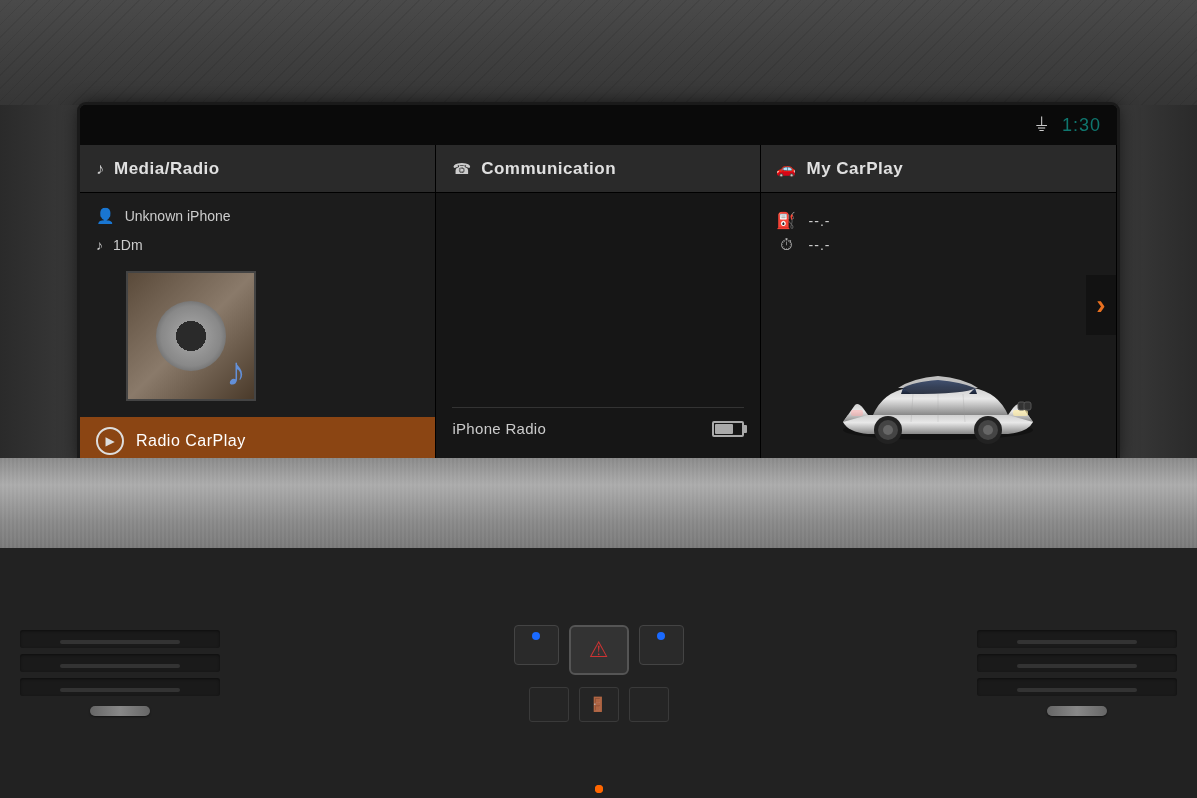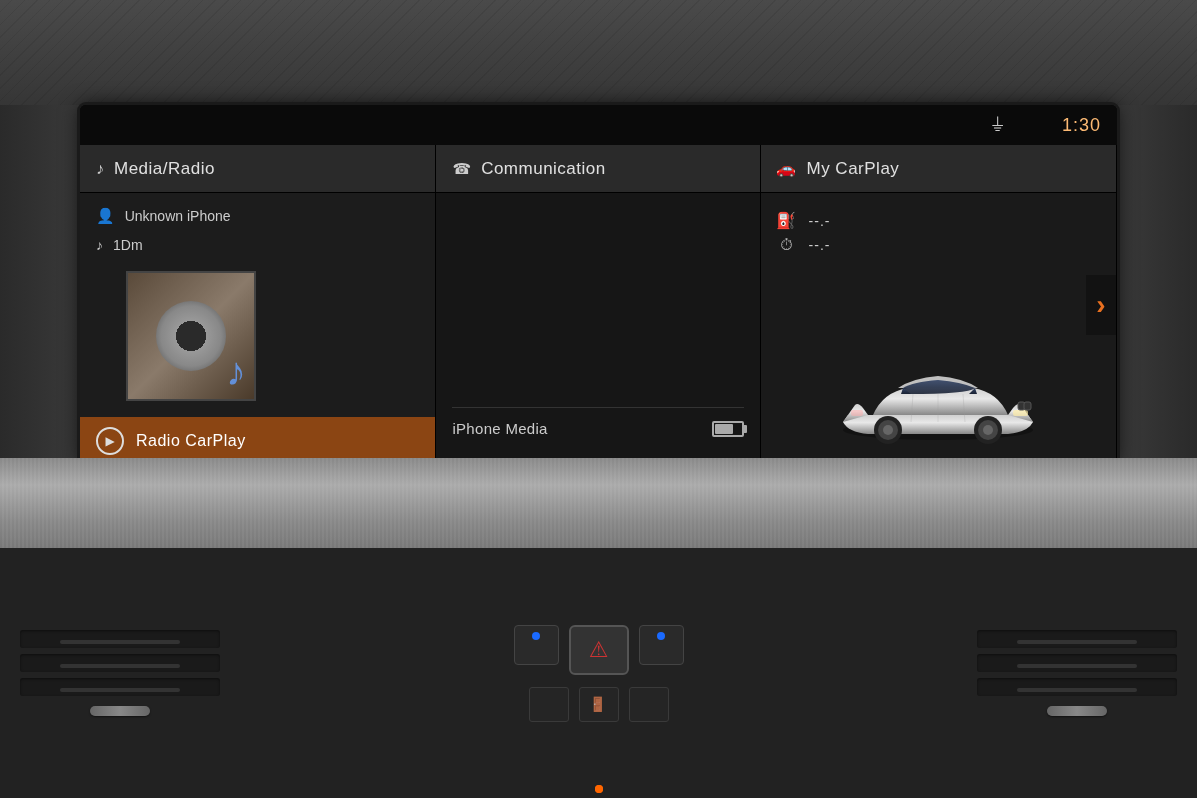--- a/index.html
+++ b/index.html
@@ -72,25 +72,24 @@
       padding: 0 16px;
       gap: 14px;
     }
 
     .usb-icon {
       color: #ccc;
       font-size: 18px;
     }
 
     .clock {
-      color: #fdba74;
+      color: #0f766e;
       font-size: 18px;
       font-weight: 400;
       letter-spacing: 1px;
-      margin-left: 44px;
     }
 
     
     .main-content {
       flex: 1;
       display: flex;
       position: relative;
     }
 
     
@@ -114,21 +113,21 @@
     }
 
     .panel-header-icon {
       color: #ccc;
       font-size: 16px;
     }
 
     .panel-header-title {
       color: #e0e0e0;
       font-size: 17px;
-      font-weight: 400;
+      font-weight: 700;
       letter-spacing: 0.5px;
     }
 
     .panel-body {
       flex: 1;
       padding: 10px 16px;
       display: flex;
       flex-direction: column;
       gap: 4px;
     }
@@ -577,21 +576,21 @@
           </div>
         </div>
 
         <div class="panel comm-panel">
           <div class="panel-header">
             <span class="panel-header-icon" style="font-size:15px;">☎</span>
             <span class="panel-header-title">Communication</span>
           </div>
           <div class="comm-body panel-body">
             <div class="device-row">
-              <span class="device-name">iPhone Media</span>
+              <span class="device-name">iPhone Radio</span>
               <span class="battery-icon">
                 <span class="battery-fill"></span>
               </span>
             </div>
           </div>
         </div>
 
         <div class="panel vehicle-panel" style="position:relative;">
           <div class="panel-header">
             <span class="panel-header-icon">🚗</span>

